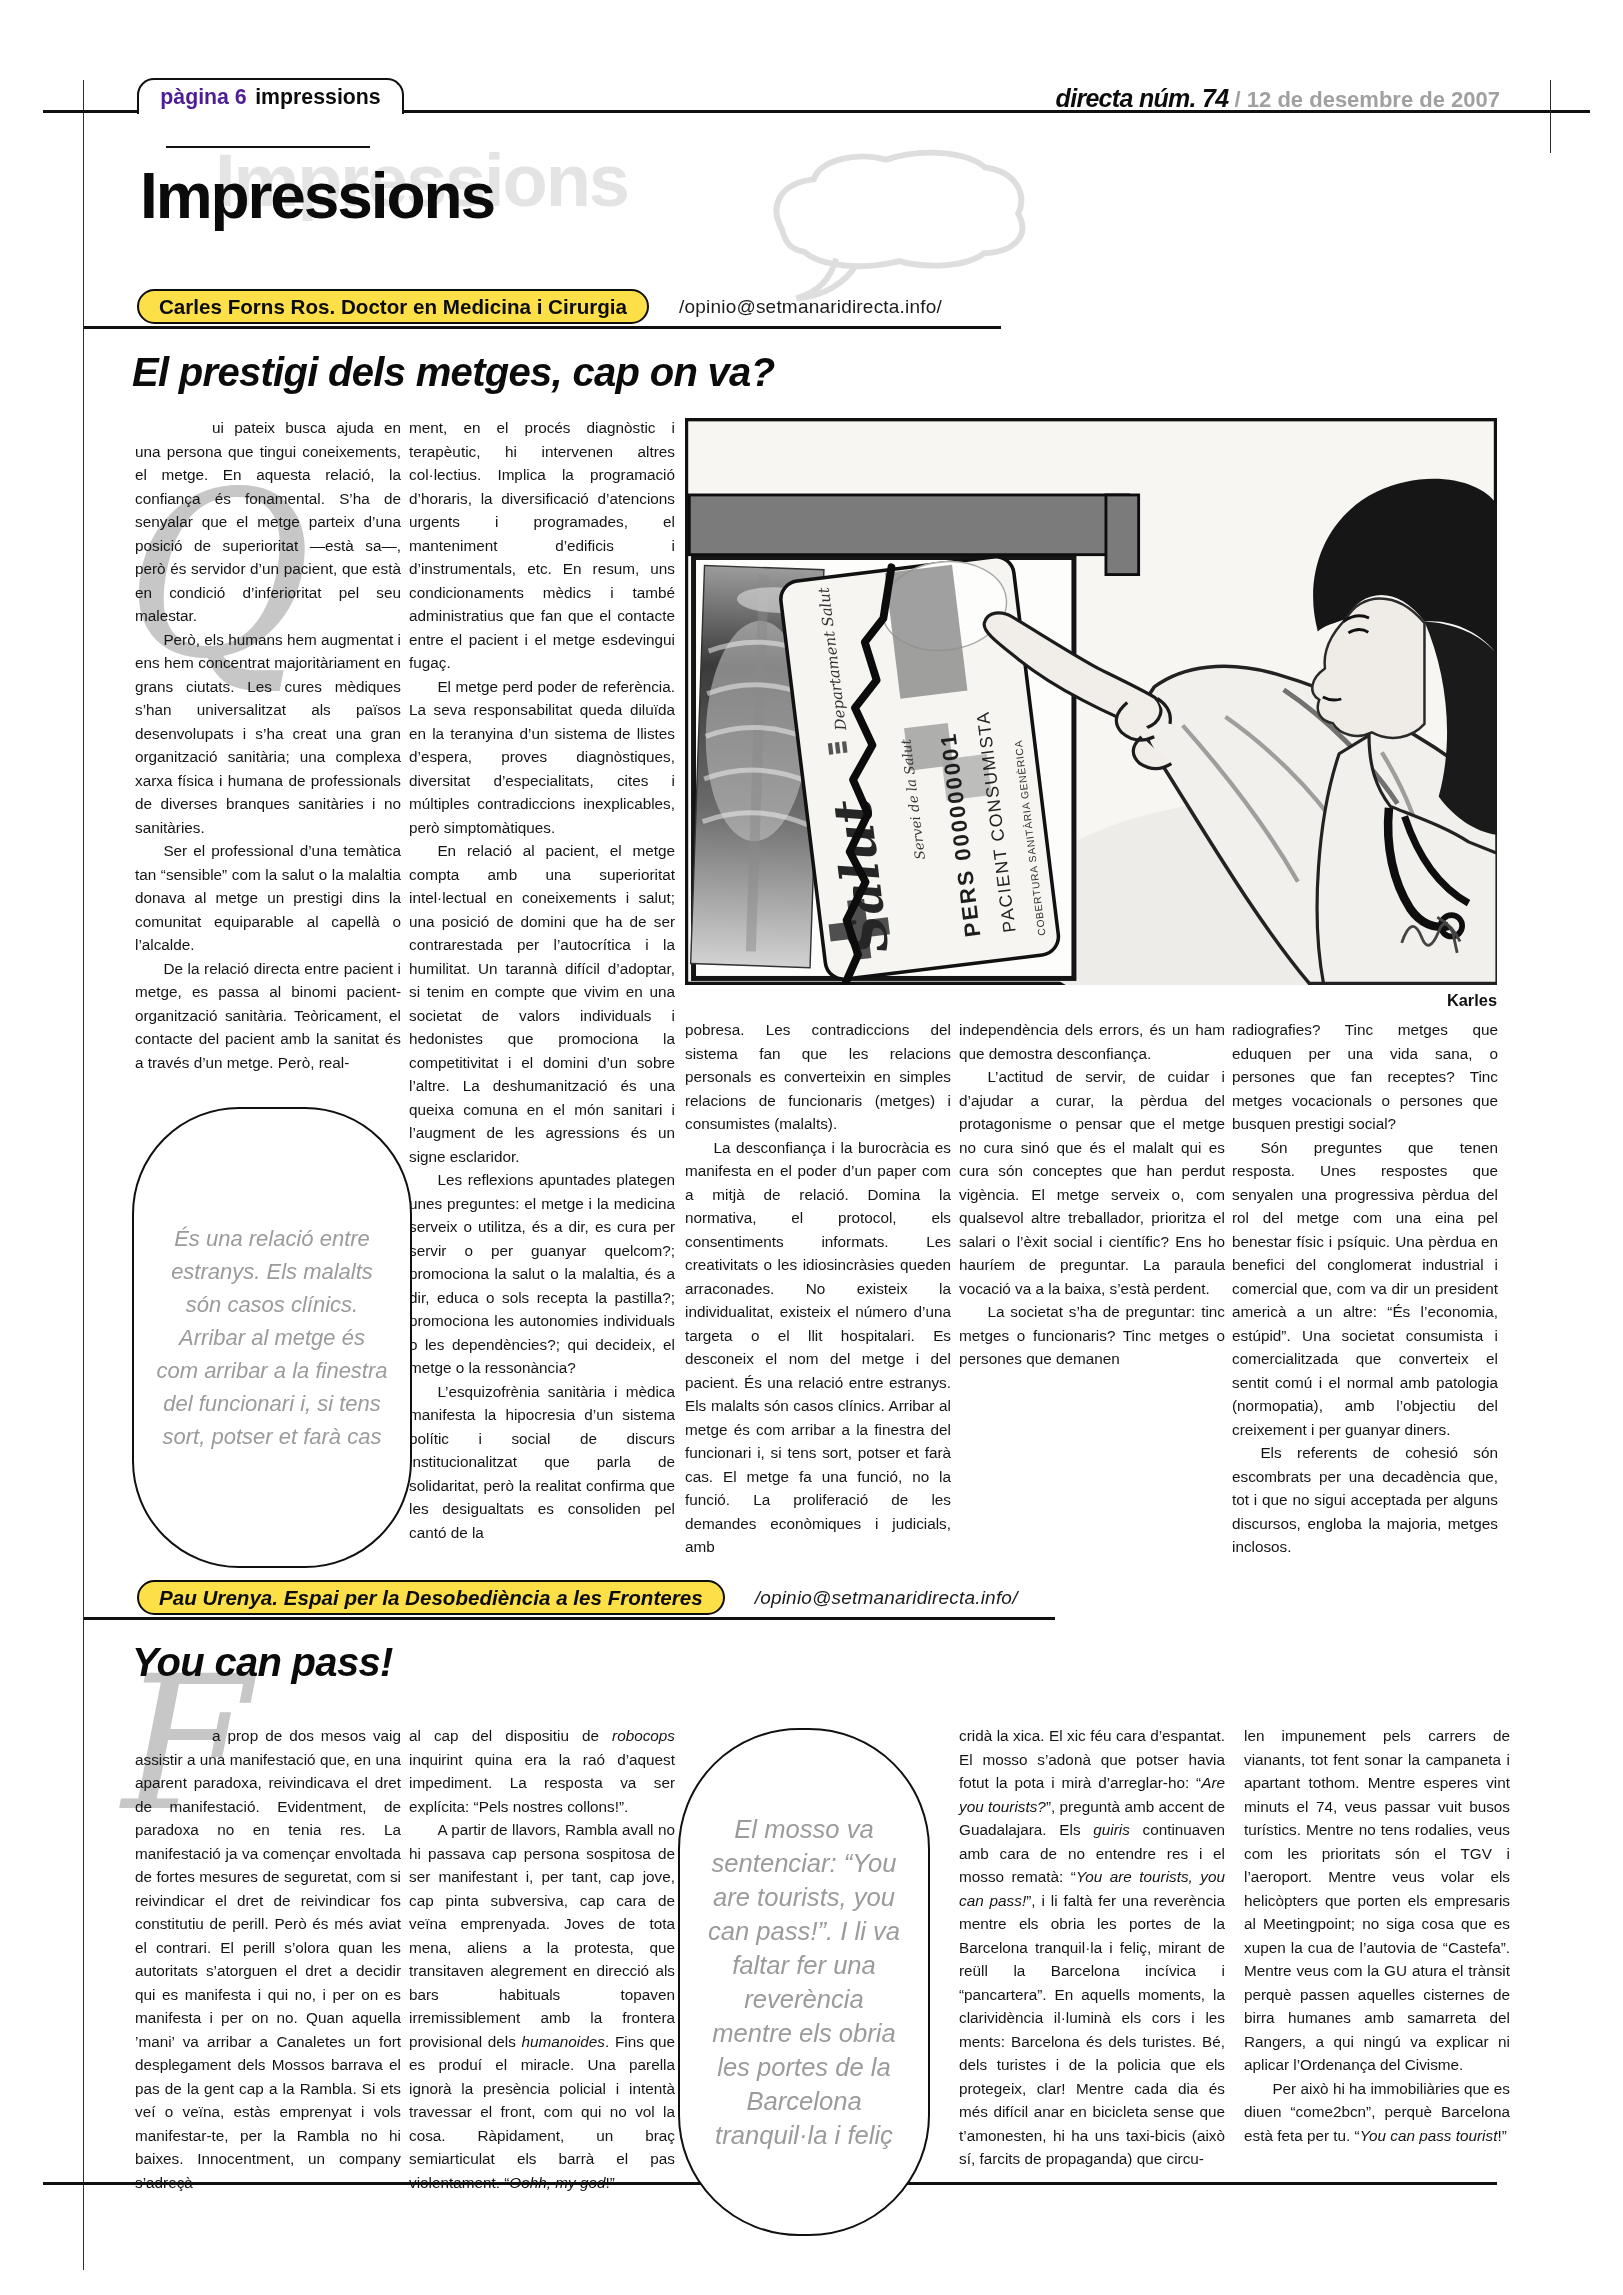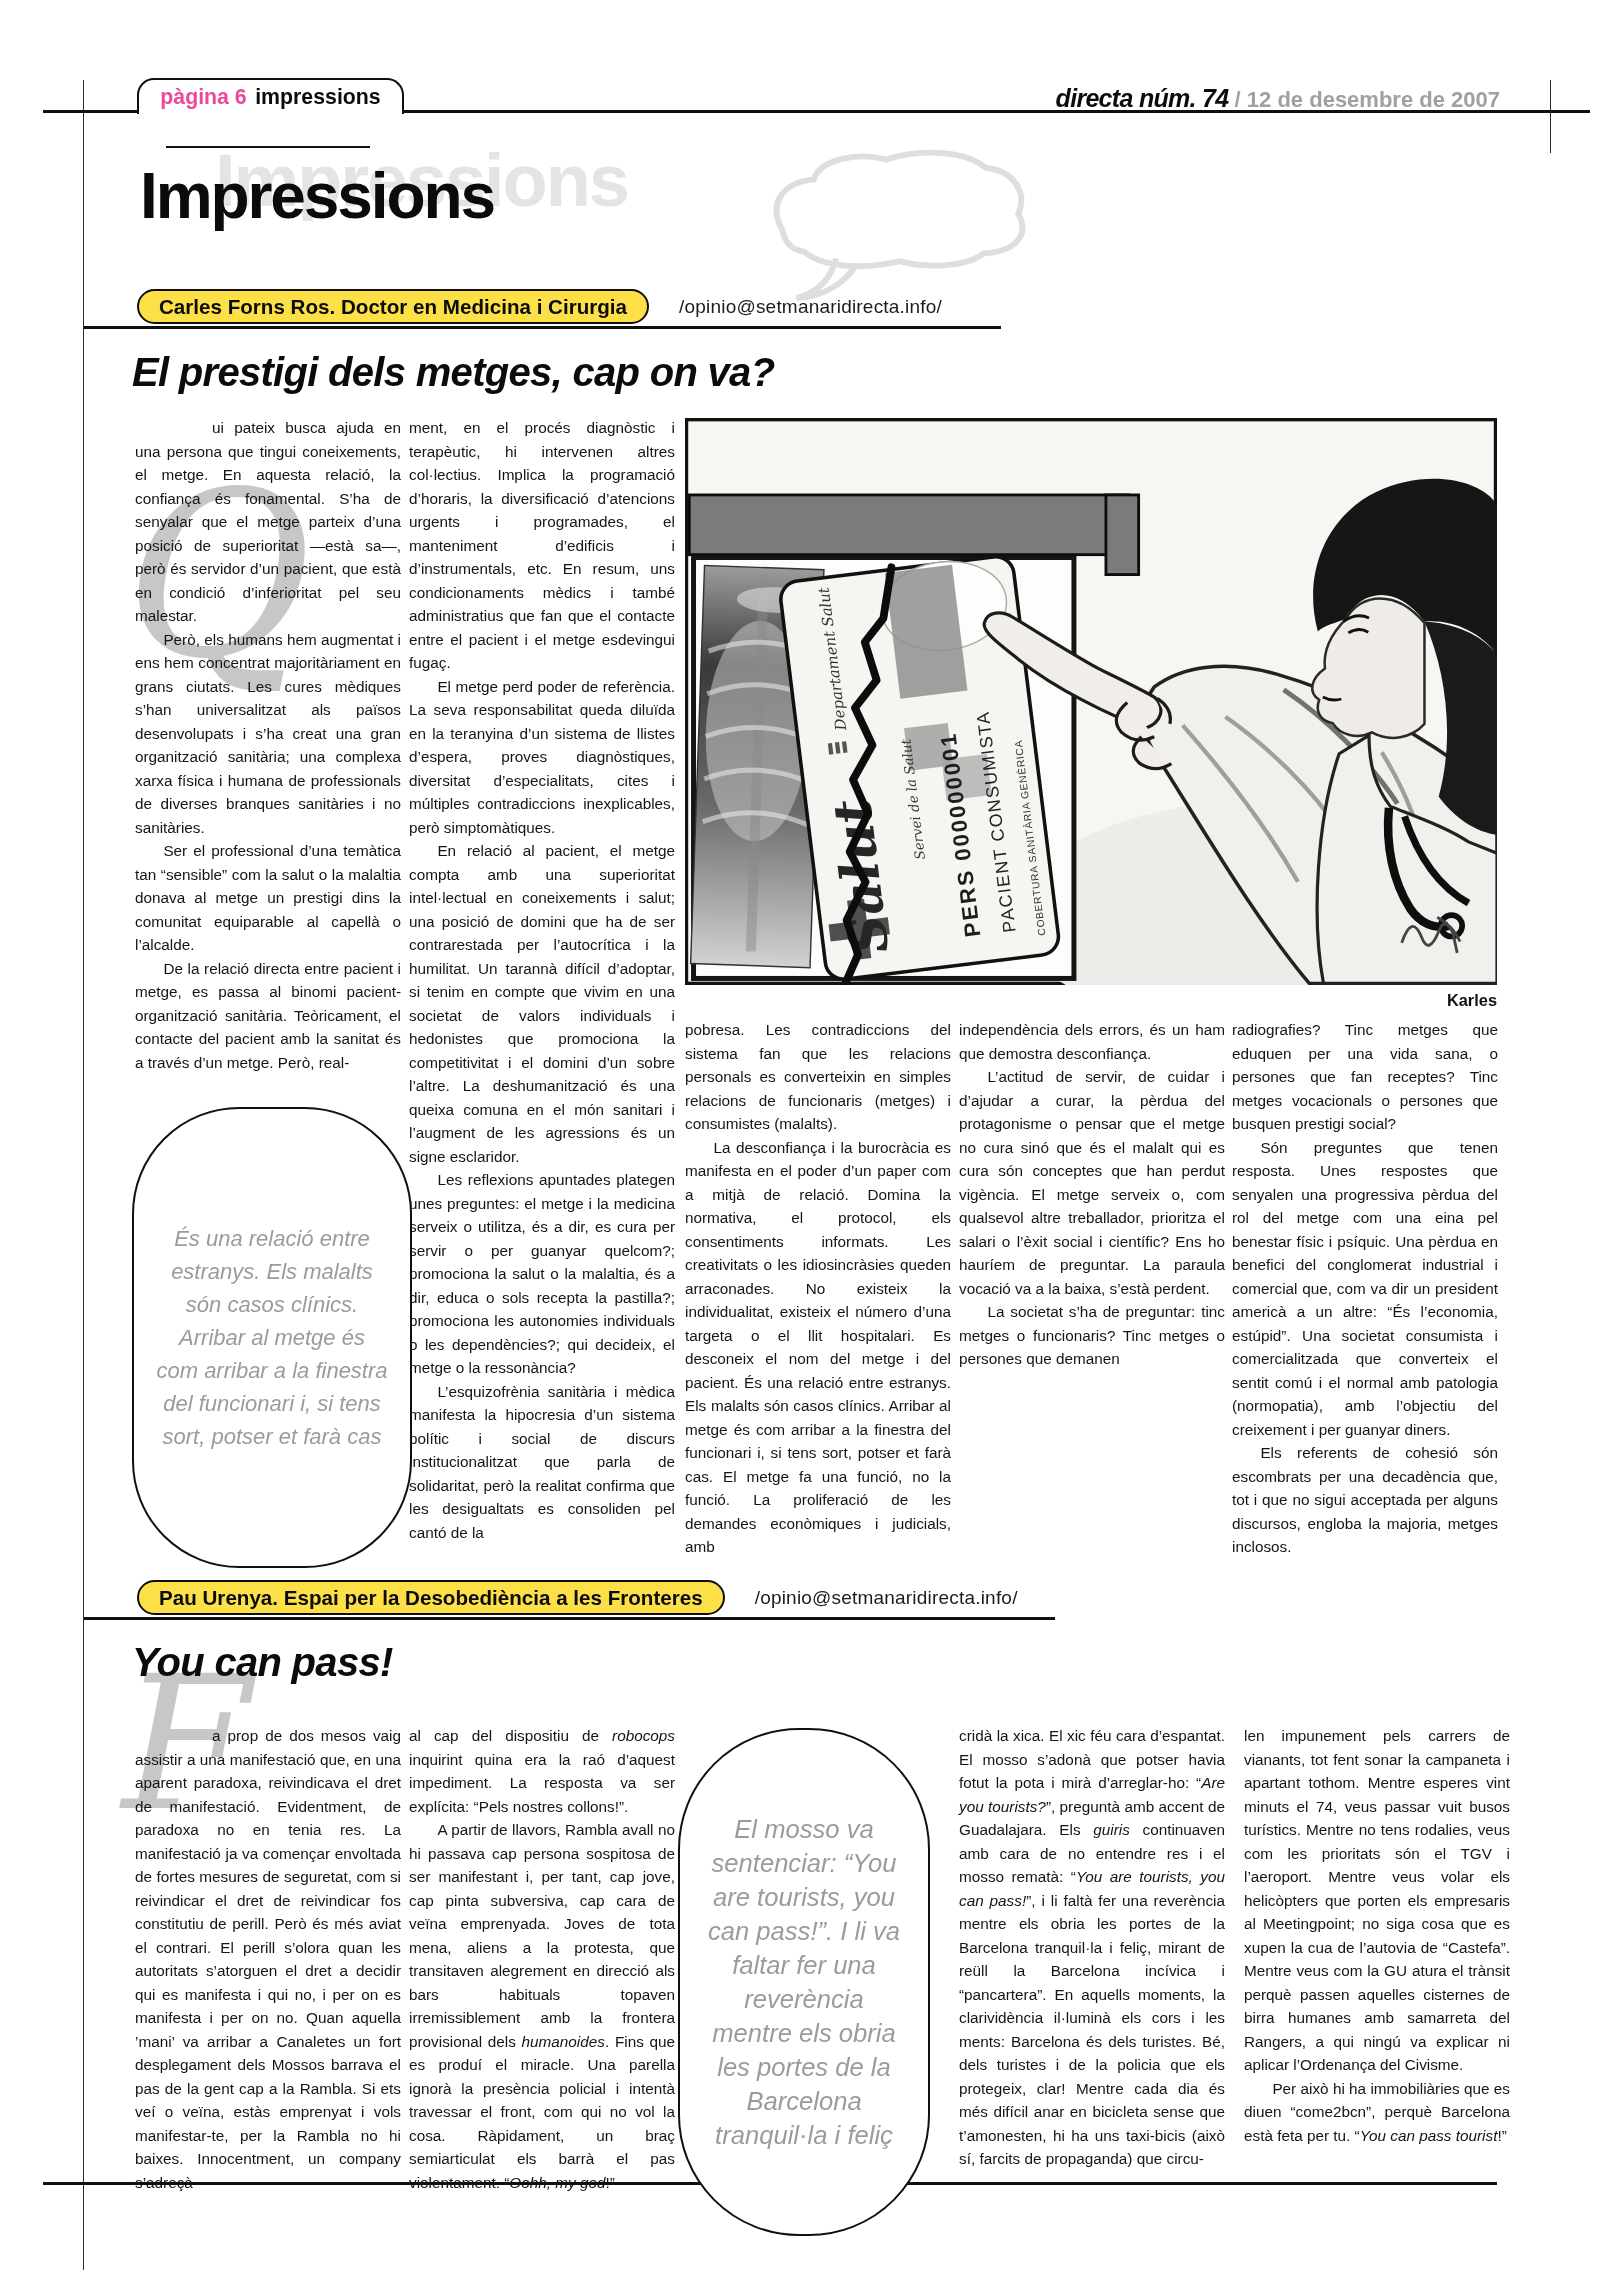--- a/index.html
+++ b/index.html
@@ -5,21 +5,21 @@
   html,body{margin:0;padding:0;background:#fff;}
   .page{position:relative;width:1623px;height:2295px;background:#fff;overflow:hidden;
         font-family:"Liberation Sans",sans-serif;color:#141414;}
   
   .vrule{position:absolute;background:#2b2b2b;}
   .hrule{position:absolute;background:#101010;}
   
   .tab{position:absolute;left:137px;top:78px;height:34px;display:flex;align-items:center;gap:8.5px;
        padding:0 21.3px;border:2.1px solid #101010;border-bottom:none;border-radius:17px 17px 0 0;background:#fff;
        font-weight:700;font-size:21.3px;}
-  .tab .gray{color:#ec4899;}
+  .tab .gray{color:#4c1d95;}
   .tab .black{color:#0c0c0c;}
   .dateline{position:absolute;top:84px;right:123px;font-size:22px;font-weight:700;white-space:nowrap;}
   .dateline .mast{font-size:25px;font-style:italic;color:#0c0c0c;letter-spacing:-0.7px;}
   .dateline .sep,.dateline .date{color:#a0a0a0;}
   
   .mast-shadow{position:absolute;left:215px;top:138px;font-size:74px;font-weight:800;letter-spacing:-2.1px;color:#e4e4e4;z-index:0;}
   .mast-title{position:absolute;left:140px;top:159px;font-size:64px;font-weight:800;letter-spacing:-2.1px;color:#0b0b0b;z-index:1;}
   .mast-line{position:absolute;left:166px;top:146px;width:204px;height:2.1px;background:#111;}
   .cloud{position:absolute;left:757px;top:144px;z-index:0;}
   
@@ -177,21 +177,21 @@
       <p>La societat s’ha de preguntar: tinc metges o funcionaris? Tinc metges o persones que demanen</p>
     </div>
   <div class="col" style="left:1232px;top:1018px;">
       <p>radiografies? Tinc metges que eduquen per una vida sana, o persones que fan receptes? Tinc metges vocacionals o persones que busquen prestigi social?</p>
       <p>Són preguntes que tenen resposta. Unes respostes que senyalen una progressiva pèrdua del rol del metge com una eina pel benestar físic i psíquic. Una pèrdua en benefici del conglomerat industrial i comercial que, com va dir un president americà a un altre: “És l’economia, estúpid”. Una societat consumista i comercialitzada que converteix el sentit comú i el normal amb patologia (normopatia), amb l’objectiu del creixement i per guanyar diners.</p>
       <p>Els referents de cohesió són escombrats per una decadència que, tot i que no sigui acceptada per alguns discursos, engloba la majoria, metges inclosos.</p>
     </div>
 
   <div class="pullquote" id="pq1">És una relació entre estranys. Els malalts són casos clínics. Arribar al metge és com arribar a la finestra del funcionari i, si tens sort, potser et farà cas</div>
 
-  <div class="byline-row" style="left:137px;top:1580px;">
+  <div class="byline-row" style="left:137px;top:1580px;font-style:italic;">
     <span class="capsule">Pau Urenya. Espai per la Desobediència a les Fronteres</span>
     <span class="email">/opinio@setmanaridirecta.info/</span>
   </div>
   <div class="hrule" style="left:84px;top:1617px;width:971px;height:2.5px;"></div>
 
   <div class="art-title" style="left:132px;top:1640px;">You can pass!</div>
 
   <div class="dropcap" style="left:122px;top:1651px;font-size:186px;">F</div>
 
   <div class="col lead" style="left:135px;top:1724px;">

